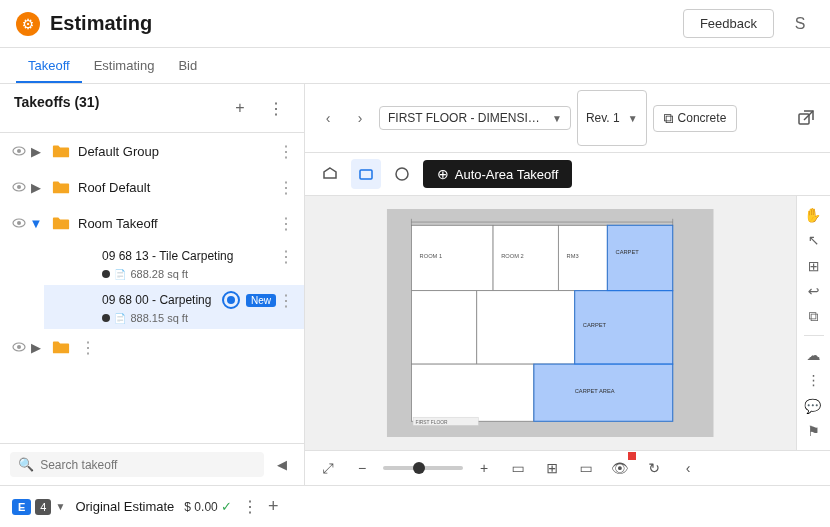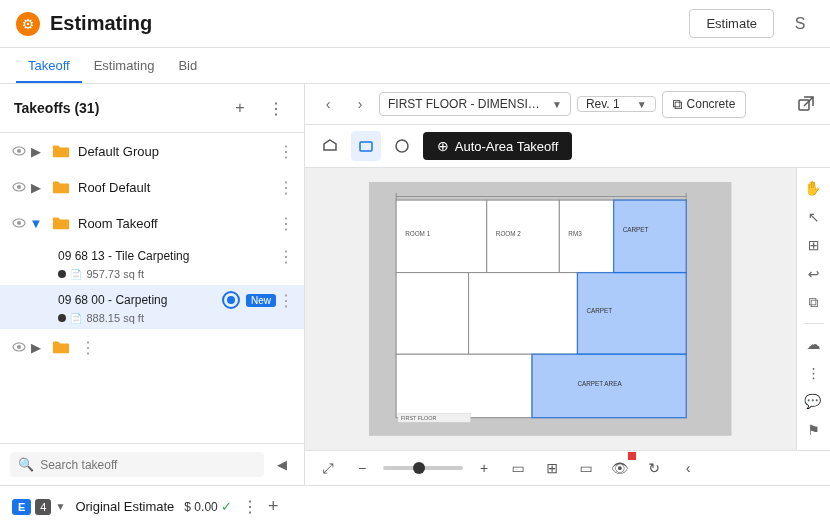--- a/index.html
+++ b/index.html
@@ -16,37 +16,37 @@
     
     .nav-tabs { display: flex; align-items: center; padding: 0 16px; border-bottom: 1px solid #e0e0e0; height: 36px; }
     .nav-tab { padding: 8px 12px; font-size: 13px; cursor: pointer; color: #666; border-bottom: 2px solid transparent; margin-bottom: -1px; }
     .nav-tab.active { color: #1a73e8; border-bottom: 2px solid #1a73e8; font-weight: 400; }
 
     
     .main { display: flex; height: calc(527px - 84px - 42px); }
 
     
     .left-panel { width: 305px; border-right: 1px solid #e0e0e0; display: flex; flex-direction: column; flex-shrink: 0; }
-    .left-panel-header { display: flex; align-items: center; justify-content: space-between; padding: 10px 14px; border-bottom: 1px solid #e0e0e0; }
+    .left-panel-header { display: flex; justify-content: space-between; padding: 10px 14px; border-bottom: 1px solid #e0e0e0; }
     .panel-title { font-size: 14px; font-weight: 600; color: #1a1a1a; }
     .panel-header-actions { display: flex; align-items: center; gap: 8px; }
     .icon-btn { width: 28px; height: 28px; display: flex; align-items: center; justify-content: center; cursor: pointer; color: #666; border-radius: 4px; font-size: 16px; }
 
     
     .takeoff-list { flex: 1; overflow-y: auto; }
     .takeoff-row { display: flex; align-items: center; padding: 6px 8px 6px 10px; cursor: pointer; min-height: 36px; }
     .eye-icon { width: 18px; height: 18px; color: #999; display: flex; align-items: center; justify-content: center; font-size: 11px; flex-shrink: 0; }
     .expand-icon { width: 16px; height: 16px; color: #666; display: flex; align-items: center; justify-content: center; flex-shrink: 0; }
     .folder-icon { width: 22px; height: 22px; display: flex; align-items: center; justify-content: center; flex-shrink: 0; margin: 0 6px; }
     .folder-icon svg { width: 18px; height: 18px; }
     .row-label { font-size: 13px; color: #1a1a1a; flex: 1; }
     .row-menu { width: 20px; height: 20px; color: #999; display: flex; align-items: center; justify-content: center; cursor: pointer; font-size: 16px; }
 
     
-    .sub-item { display: flex; flex-direction: column; padding: 5px 8px 5px 58px; cursor: pointer; }
+    .sub-item { display: flex; flex-direction: column; padding: 5px 8px 5px 58px; cursor: pointer; margin-left: 44px; }
     .sub-item.selected { background: #e8f0fe; }
     .sub-item-top { display: flex; align-items: center; justify-content: space-between; }
     .sub-item-label { font-size: 12px; color: #1a1a1a; flex: 1; }
     .sub-item-badges { display: flex; align-items: center; gap: 6px; justify-content: center; }
     .new-badge { background: #1a73e8; color: white; font-size: 10px; padding: 1px 5px; border-radius: 3px; }
     .sub-item-detail { display: flex; align-items: center; gap: 4px; margin-top: 2px; }
     .bullet { width: 8px; height: 8px; border-radius: 50%; background: #333; flex-shrink: 0; }
     .detail-text { font-size: 11px; color: #666; }
     .doc-icon { font-size: 10px; color: #666; }
 
@@ -57,21 +57,21 @@
     .search-collapse-btn { width: 24px; height: 24px; display: flex; align-items: center; justify-content: center; color: #666; cursor: pointer; }
 
     
     .right-panel { flex: 1; display: flex; flex-direction: column; background: #f0f0f0; position: relative; overflow: hidden; }
 
     
     .plan-toolbar { display: flex; align-items: center; padding: 6px 10px; background: white; border-bottom: 1px solid #e0e0e0; gap: 6px; }
     .nav-arrow { width: 26px; height: 26px; display: flex; align-items: center; justify-content: center; color: #666; cursor: pointer; font-size: 14px; }
     .plan-selector { display: flex; align-items: center; gap: 4px; padding: 4px 8px; border: 1px solid #ccc; border-radius: 4px; cursor: pointer; font-size: 12px; color: #333; }
     .plan-name { font-size: 12px; color: #333; font-weight: 500; max-width: 160px; overflow: hidden; text-overflow: ellipsis; white-space: nowrap; }
-    .rev-selector { display: flex; align-items: center; gap: 17px; padding: 0 8px; border: 1px solid #ccc; border-radius: 4px; cursor: pointer; font-size: 12px; color: #333; }
+    .rev-selector { display: flex; align-items: center; gap: 8px; padding: 20px 8px; border: 1px solid #ccc; border-radius: 4px; cursor: pointer; font-size: 12px; color: #333; }
     .compare-btn { display: flex; align-items: center; gap: 4px; padding: 4px 10px; border: 1px solid #ccc; border-radius: 4px; cursor: pointer; font-size: 12px; color: #333; }
     .open-btn { width: 28px; height: 28px; display: flex; align-items: center; justify-content: center; color: #666; cursor: pointer; }
     .toolbar-spacer { flex: 1; }
 
     
     .drawing-tools { display: flex; align-items: center; padding: 6px 10px; background: white; border-bottom: 1px solid #e0e0e0; gap: 6px; }
     .draw-tool { width: 30px; height: 30px; display: flex; align-items: center; justify-content: center; cursor: pointer; color: #555; border-radius: 4px; font-size: 15px; }
     .draw-tool.active { background: #e8f0fe; color: #1a73e8; }
     .auto-area-btn { display: flex; align-items: center; gap: 6px; padding: 6px 14px; background: #1a1a1a; color: white; border-radius: 4px; cursor: pointer; font-size: 13px; }
 
@@ -105,21 +105,21 @@
 <body>
 
 <div class="header">
   <div class="header-left">
     <div class="app-icon">
       <span>⚙</span>
     </div>
     <span class="app-title">Estimating</span>
   </div>
   <div class="header-right">
-    <button class="feedback-btn">Estimate</button>
+    <button class="feedback-btn">Feedback</button>
     <div class="icon-btn">S</div>
   </div>
 </div>
 
 <div class="nav-tabs">
   <div class="nav-tab active">Takeoff</div>
   <div class="nav-tab">Estimating</div>
   <div class="nav-tab">Bid</div>
 </div>
 
@@ -188,21 +188,21 @@
       </div>
 
       <div class="sub-item">
         <div class="sub-item-top">
           <span class="sub-item-label">09 68 13 - Tile Carpeting</span>
           <div class="row-menu">⋮</div>
         </div>
         <div class="sub-item-detail">
           <div class="bullet"></div>
           <span class="doc-icon">📄</span>
-          <span class="detail-text">957.73 sq ft</span>
+          <span class="detail-text">688.28 sq ft</span>
         </div>
       </div>
 
       <div class="sub-item selected">
         <div class="sub-item-top">
           <span class="sub-item-label">09 68 00 - Carpeting</span>
           <div class="sub-item-badges">
             <div style="width:18px;height:18px;border-radius:50%;border:2px solid #1a73e8;display:flex;align-items:center;justify-content:center;">
               <div style="width:8px;height:8px;border-radius:50%;background:#1a73e8;"></div>
             </div>

